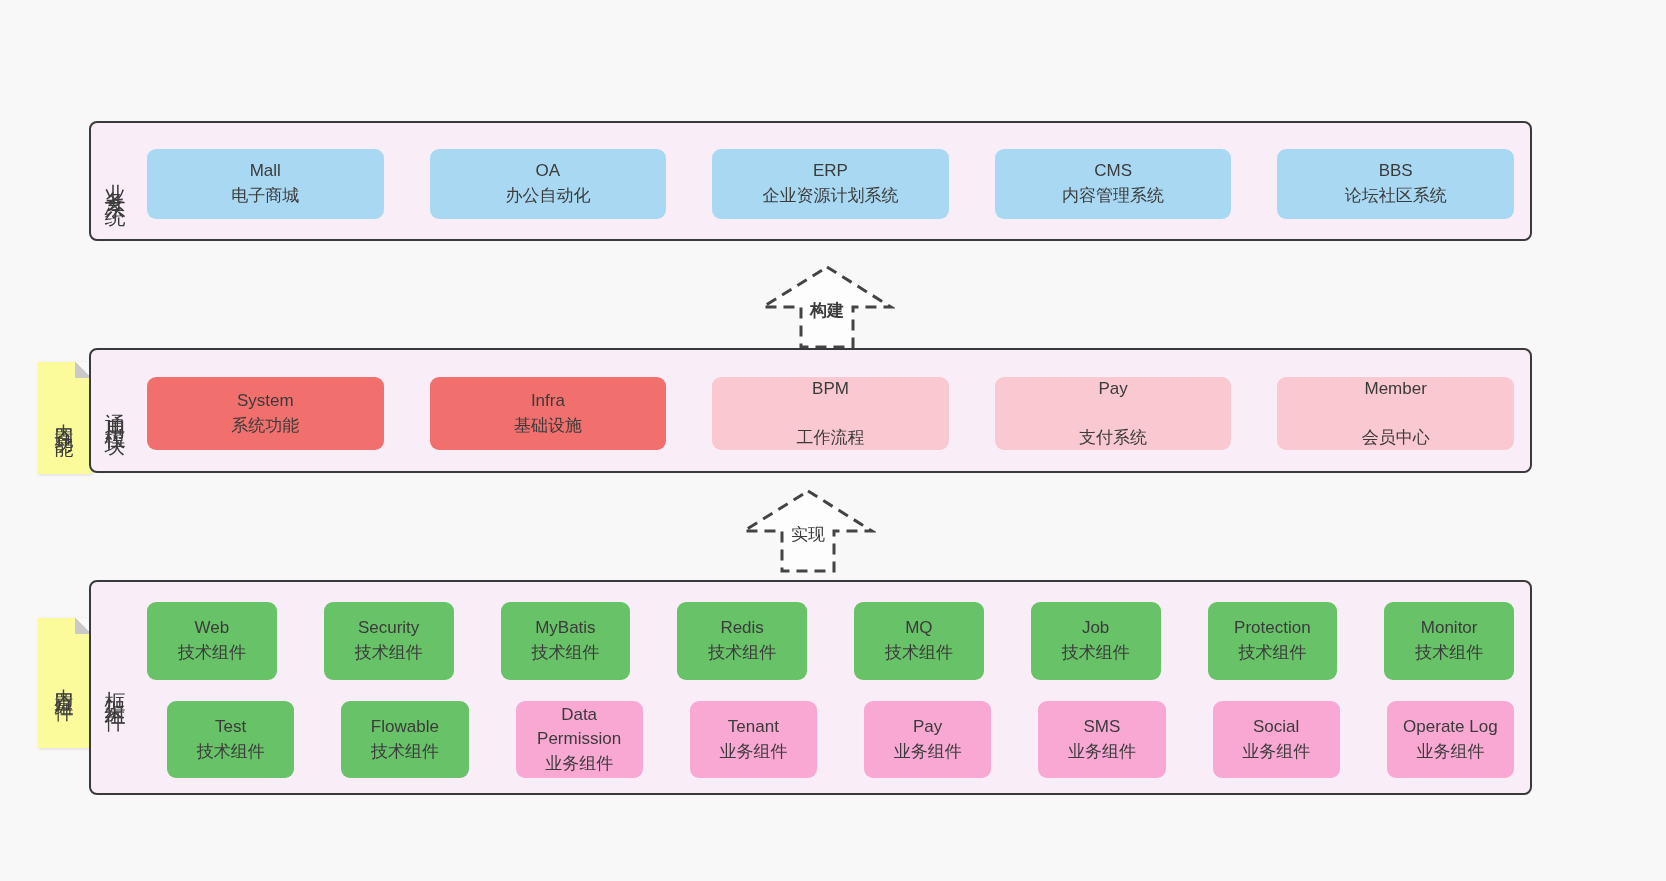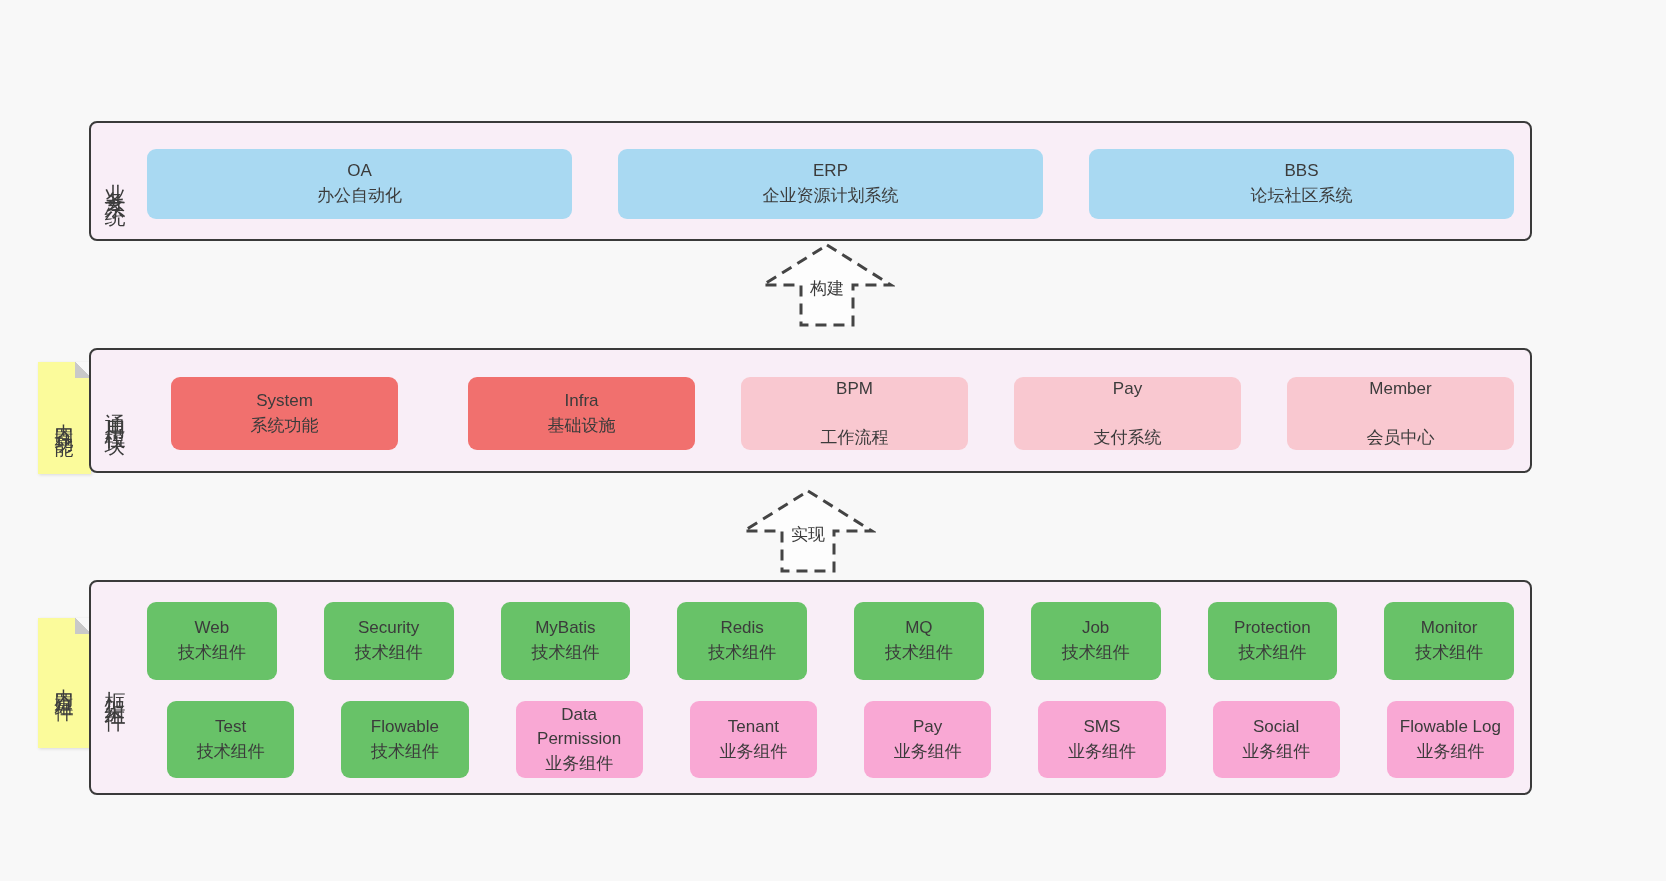--- a/index.html
+++ b/index.html
@@ -29,21 +29,21 @@
   #sec-modules .row{top:27px;height:73px;}
   #sec-components .row1{top:20px;height:78px;}
   #sec-components .row2{top:119px;height:77px;padding-left:20px;}
 
   .box{
     flex:1;border-radius:9px;display:flex;flex-direction:column;
     align-items:center;justify-content:center;text-align:center;
     font-size:17px;line-height:1.45;color:#3b3b3b;padding:2px;box-sizing:border-box;
   }
   .blue{background:#a9d9f2;}
-  .red{background:#f1706e;margin-left:24px;}
+  .red{background:#f1706e;}
   .pink{background:#f9c8d0;gap:24px;}
   .green{background:#68c268;}
   .lightgreen{background:#f9a8d4;}
 
   .sticky{
     position:absolute;left:38px;width:53px;background:#fbfb9b;z-index:1;
     display:flex;align-items:center;justify-content:center;
     box-shadow:1px 1px 3px rgba(0,0,0,0.12);
   }
   #sticky-modules{top:362px;height:112px;}
@@ -51,41 +51,49 @@
   .sticky .fold{
     position:absolute;top:0;right:0;width:16px;height:16px;
     background:linear-gradient(to bottom left,#f8f8f8 50%,#c9c9c9 50%);
   }
   .sticky .stext{
     writing-mode:vertical-rl;text-orientation:upright;
     font-size:19px;line-height:1;letter-spacing:5px;color:#3c3c3c;white-space:nowrap;
   }
 
   .arrow{position:absolute;width:136px;height:88px;z-index:1;}
-  #arrow-build{left:759px;top:241px;}
+  #arrow-build{left:759px;top:263px;font-weight:bold;}
   #arrow-implement{left:740px;top:487px;}
   .arrow svg{display:block;}
   .arrow .alabel{
     position:absolute;left:50%;top:46px;transform:translate(-50%,-45%);
     font-size:17px;color:#3c3c3c;background:#fdfdfd;padding:0 3px;white-space:nowrap;
   }
 </style>
 </head>
 <body>
 
 <div class="section" id="sec-business">
   <div class="vlabel">业务系统</div>
   <div class="row row-6">
     <div class="box blue">
+      <span>Mall</span>
+      <span>电子商城</span>
+    </div>
+    <div class="box blue">
       <span>OA</span>
       <span>办公自动化</span>
     </div>
     <div class="box blue">
       <span>ERP</span>
       <span>企业资源计划系统</span>
+    </div>
+    <div class="box blue">
+      <span>CMS</span>
+      <span>内容管理系统</span>
     </div>
     <div class="box blue">
       <span>BBS</span>
       <span>论坛社区系统</span>
     </div>
   </div>
 </div>
 
 <div class="arrow" id="arrow-build">
   <svg width="136" height="88" viewBox="0 0 136 88">
@@ -198,17 +206,17 @@
     </div>
     <div class="box lightgreen">
       <span>SMS</span>
       <span>业务组件</span>
     </div>
     <div class="box lightgreen">
       <span>Social</span>
       <span>业务组件</span>
     </div>
     <div class="box lightgreen">
-      <span>Flowable Log</span>
+      <span>Operate Log</span>
       <span>业务组件</span>
     </div>
   </div>
 </div>
 
 </body></html>

